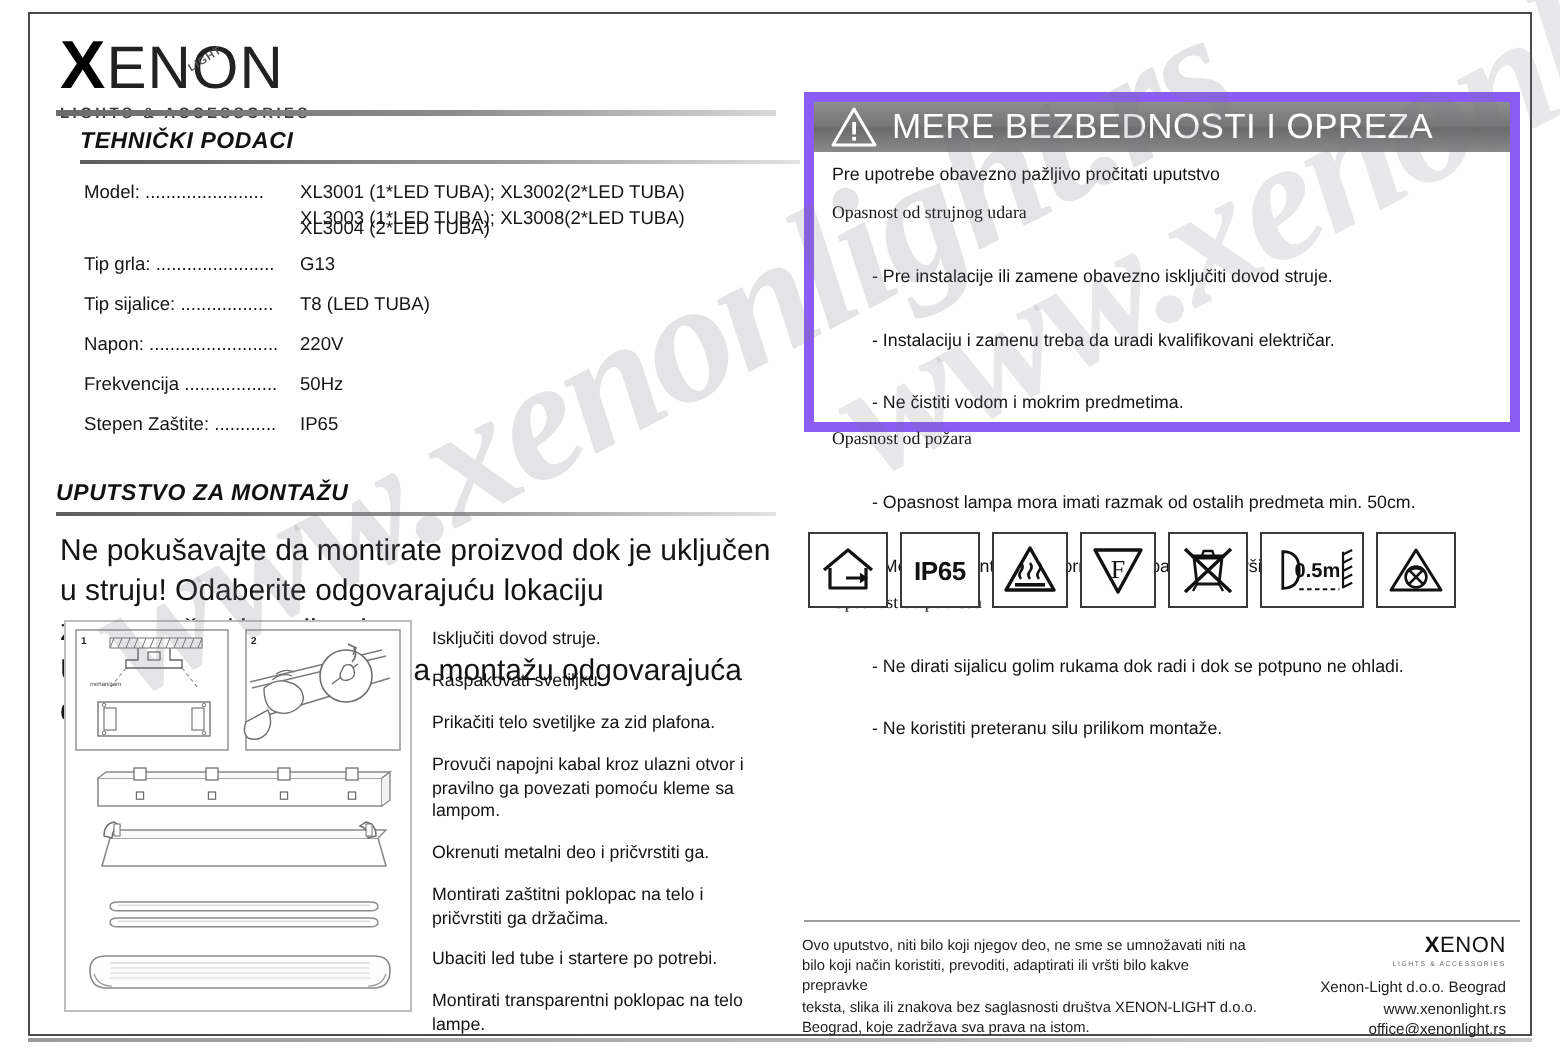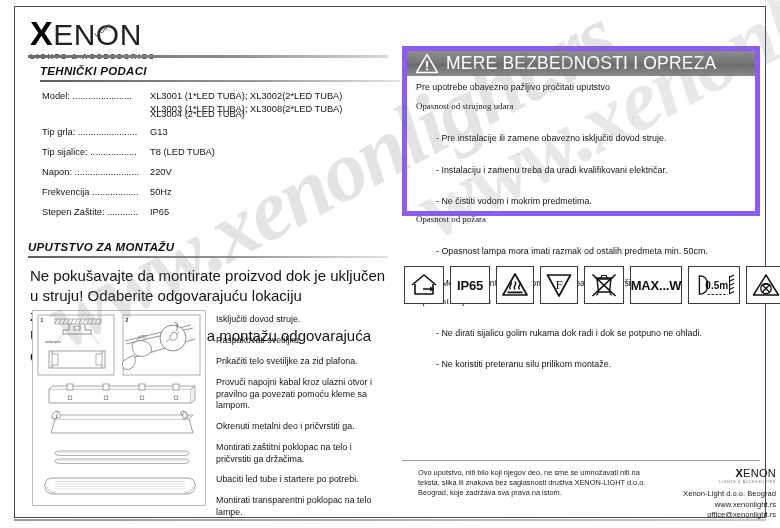--- a/index.html
+++ b/index.html
@@ -259,24 +259,23 @@
 
   
   #foot-rule {
     position: absolute;
     left: 4px; top: 452px;
     width: 358px; height: 1px;
     background: #9b9b9b;
   }
   #foot {
     position: absolute;
-    left: 20px; top: 460px;
+    left: 3px; top: 460px;
     width: 358px;
     display: flex;
-    justify-content: space-between;
   }
   #foot-legal {
     width: 228px;
     font-size: 7.4px;
     line-height: 1.38;
     color: #1d1d1d;
   }
   #foot-contact {
     width: 124px;
     text-align: right;
@@ -564,23 +563,20 @@
         <svg width="30" height="28" viewBox="0 0 30 28">
           <path d="M8 8 L22 8 L20.5 21 L9.5 21 Z" fill="none" stroke="#111" stroke-width="1.4"></path>
           <path d="M6.5 7 L23.5 7" stroke="#111" stroke-width="1.5"></path>
           <path d="M12 7 L12.8 4.5 L17.2 4.5 L18 7" fill="none" stroke="#111" stroke-width="1.2"></path>
           <path d="M9.5 21 L7.5 24.5 M20.5 21 L22.5 24.5" stroke="#111" stroke-width="1.2"></path>
           <path d="M3.5 25 L26.5 3.5" stroke="#111" stroke-width="1.7"></path>
           <path d="M3.5 3.5 L26.5 25" stroke="#111" stroke-width="1.7"></path>
         </svg>
       </div>
 
-      <div class="sym" style="width:52px">
-        <span class="sym-txt">MAX...W</span>
-      </div>
 
       <div class="sym" style="width:52px">
         <svg width="46" height="26" viewBox="0 0 46 26">
           <path d="M7 3 q9 0 9 10 q0 10 -9 10 Z" fill="none" stroke="#111" stroke-width="1.5"></path>
           <text x="26" y="17" text-anchor="middle" font-family="Liberation Sans, sans-serif" font-size="11" font-weight="bold" fill="#111">0.5m</text>
           <path d="M16 23.5 L38 23.5" stroke="#111" stroke-width="1.1" stroke-dasharray="2.5,1.8"></path>
           <g stroke="#111" stroke-width="1.2">
             <line x1="40" y1="3" x2="40" y2="23"></line>
             <line x1="40" y1="4.5" x2="45" y2="2"></line>
             <line x1="40" y1="9" x2="45" y2="6.5"></line>
@@ -598,20 +594,21 @@
           <path d="M11.3 12.8 L18.7 20.2 M18.7 12.8 L11.3 20.2" stroke="#111" stroke-width="1.3"></path>
           <path d="M10.8 14 q4.2 -3.5 8.4 0" fill="none" stroke="#111" stroke-width="1"></path>
         </svg>
       </div>
     </div>
 
     <div id="foot-rule"></div>
     <div id="foot">
       <div id="foot-legal">
         <div>Ovo uputstvo, niti bilo koji njegov deo, ne sme se umnožavati niti na</div>
+        <div>bilo koji način koristiti, prevoditi, adaptirati ili vršti bilo kakve prepravke</div>
         <div>teksta, slika ili znakova bez saglasnosti društva XENON-LIGHT d.o.o.</div>
         <div>Beograd, koje zadržava sva prava na istom.</div>
       </div>
       <div id="foot-contact">
         <div class="foot-logo">
           <span class="lx">X</span><span>ENON</span>
         </div>
         <div class="foot-logo-sub">LIGHTS &amp; ACCESSORIES</div>
         <div>Xenon-Light d.o.o. Beograd</div>
         <div>www.xenonlight.rs</div>

